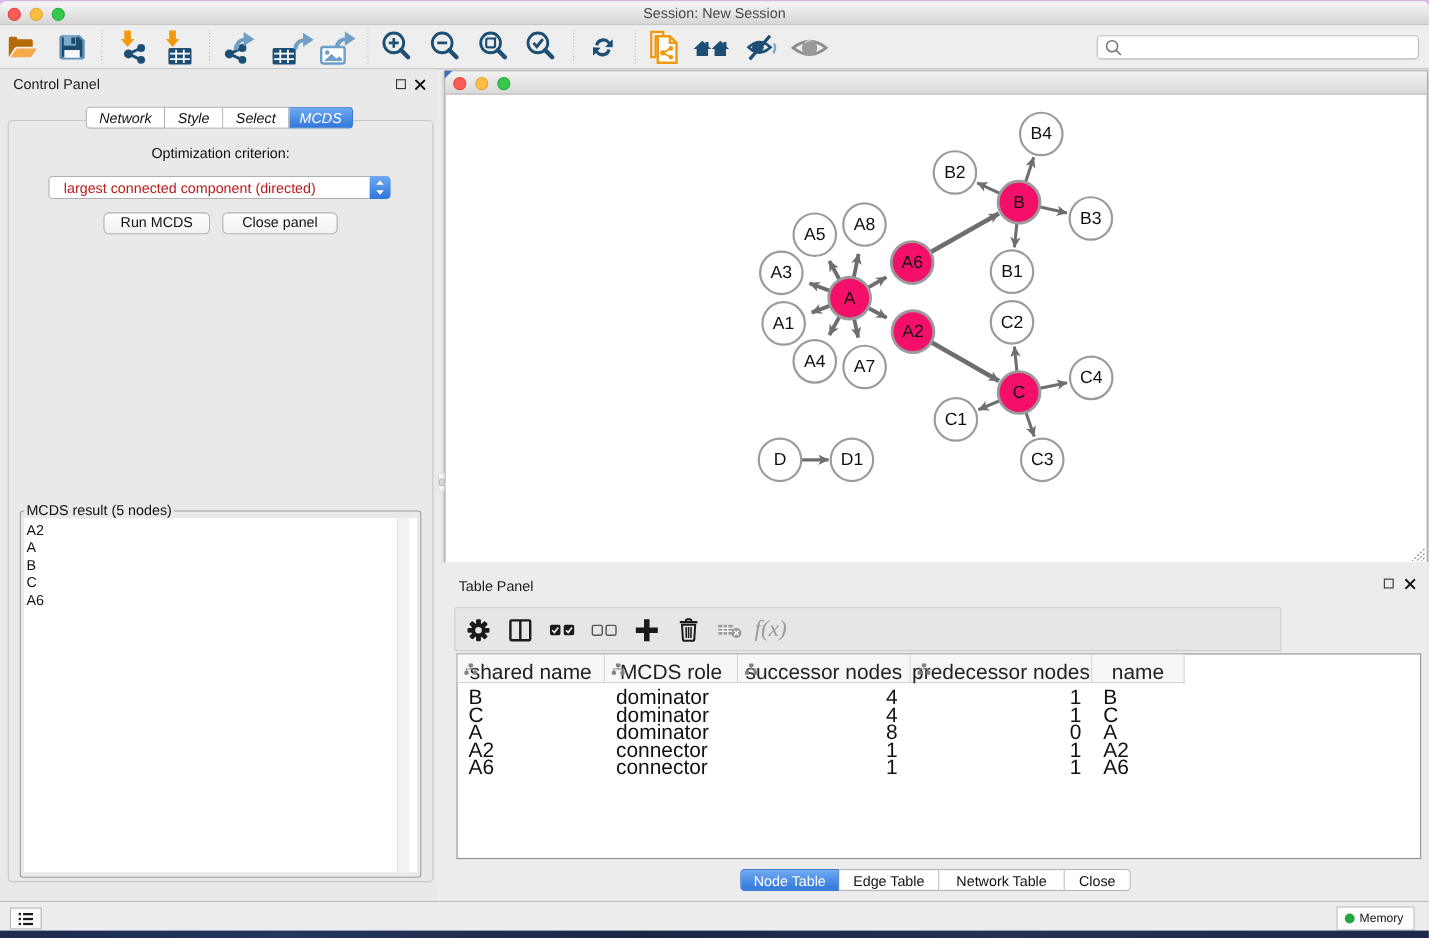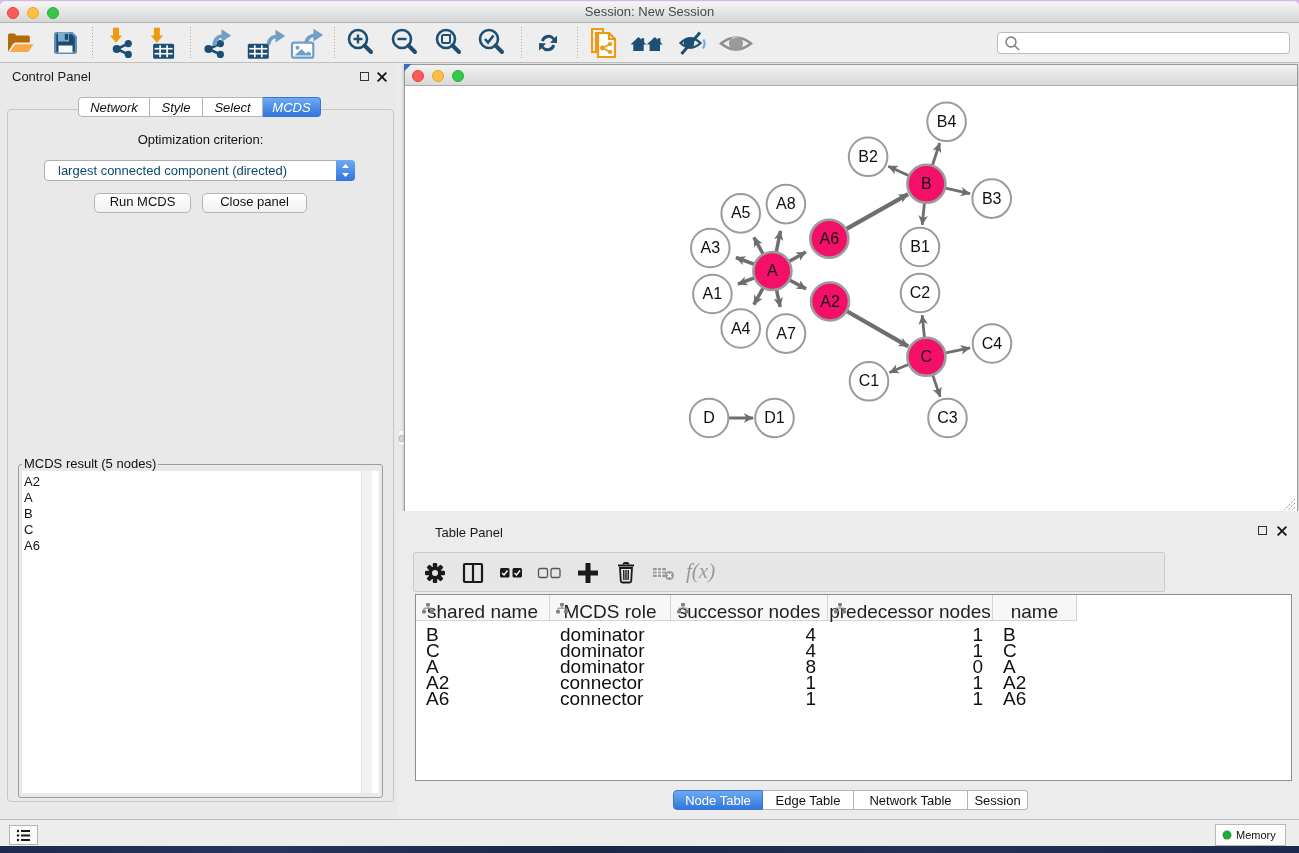--- a/index.html
+++ b/index.html
@@ -32,21 +32,21 @@
 .tabgroup .tab { background:#fff; border:1px solid #b4b4b4; border-left:none;
   color:#111; text-align:center; padding-top:2px; height:20px;font-style:italic; }
 .tabgroup .tab:first-child { border-left:1px solid #b4b4b4; border-radius:4px 0 0 4px; }
 .tabgroup .tab:last-child { border-radius:0 4px 4px 0; }
 .tabgroup .tab.sel { background:linear-gradient(#6faaf1,#3076dd); color:#fff; border-color:#3777cf; }
 #cpcontent { position:absolute; left:7px; top:46px; width:387px; height:693px;
   border:1px solid #c6c6c6; border-radius:4px; background:#e9e9e9; }
 .btn { position:absolute; background:linear-gradient(#ffffff,#f1f1f1); border:1px solid #b4b4b4;
   border-radius:5px; font-size:13px; color:#111; text-align:center; }
 #dropdown { position:absolute; left:36px; top:50px; width:311px; height:21px; background:#fff;
-  border:1px solid #b0b0b0; border-radius:4px; font-size:13px; color:#0c4a6e; }
+  border:1px solid #b0b0b0; border-radius:4px; font-size:13px; color:#b91c1c; }
 #dropdown .cap { position:absolute; right:-1px; top:-1px; width:19px; height:21px;
   background:linear-gradient(#6faaf1,#2f75dd); border-radius:0 4px 4px 0; }
 #groupbox { position:absolute; left:10px; top:354px; width:365px; height:334px;
   border:1px solid #9e9e9e; border-radius:3px; }
 #grouplabel { position:absolute; left:14px; top:346px; background:#e9e9e9; padding:0 2px;
   font-size:13px; color:#111; }
 #mcdslist { position:absolute; left:14px; top:361px; width:357px; height:322px; background:#fff;
   font-size:13px; color:#111; line-height:16px; }
 #mcdslist .sb { position:absolute; right:7px; top:0; bottom:0; width:11px; background:#f2f2f2;
   border-left:1px solid #e0e0e0; }
@@ -54,21 +54,21 @@
 
 #netwin { position:absolute; left:404px; top:64px; width:894px; height:449px;
   background:#fff; border:1px solid #9a9a9a; box-shadow:0 1px 3px rgba(0,0,0,0.25); }
 #nettitle { position:absolute; left:0; top:0; right:0; height:21px;
   background:linear-gradient(#f2f2f2,#d9d9d9); border-bottom:1px solid #ababab; }
 #nettitle .title { position:absolute; left:0; right:0; top:3px; text-align:center; font-size:13px; color:#333; }
 .tl2 { position:absolute; top:5px; width:12px; height:12px; border-radius:50%; }
 
 
 #tpanel { position:absolute; left:398px; top:511px; width:901px; height:309px; background:#ececec; }
-#tpanel .hdr { position:absolute; left:37px; top:14px; font-size:13px; color:#1a1a1a; }
+#tpanel .hdr { position:absolute; left:19px; top:14px; font-size:13px; color:#1a1a1a; }
 #ttoolbar { position:absolute; left:15px; top:41px; width:752px; height:40px;
   background:#e6e6e6; border:1px solid #cccccc; border-radius:2px; }
 #ttable { position:absolute; left:17px; top:83px; width:877px; height:187px;
   background:#fff; border:1px solid #8e8e8e; font-size:19px; }
 .throw { position:absolute; top:0; height:26px; background:#f7f7f7; border-right:1px solid #d4d4d4;
   border-bottom:1px solid #d4d4d4; text-align:center; padding-top:6px; color:#222; }
 .trow { position:absolute; height:16px; color:#111; }
 #ttabs { position:absolute; left:275px; top:279px; display:flex; font-size:13px; }
 #ttabs .tab { background:#fff; border:1px solid #b4b4b4; border-left:none; color:#111;
   text-align:center; padding-top:2px; height:20px; }
@@ -474,21 +474,21 @@
 <div class="trow" style="left:10px;top:93px;">A6</div>
 <div class="trow" style="left:144px;top:93px;">connector</div>
 <div class="trow" style="left:255px;top:93px;width:145px;text-align:right;">1</div>
 <div class="trow" style="left:412px;top:93px;width:155px;text-align:right;">1</div>
 <div class="trow" style="left:587px;top:93px;">A6</div>
     </div>
     <div id="ttabs">
       <div class="tab" style="width:90px;">Node Table</div>
       <div class="tab" style="width:91px;">Edge Table</div>
       <div class="tab" style="width:114px;">Network Table</div>
-      <div class="tab" style="width:60px;">Session</div>
+      <div class="tab" style="width:60px;">Close</div>
     </div>
   </div>
 
   <div id="status">
     <div id="listbtn"><svg width="27" height="19" viewBox="0 0 27 19">
           <g fill="#1a1a1a">
             <circle cx="8" cy="5" r="1.2"></circle>
             <circle cx="8" cy="9.5" r="1.2"></circle>
             <circle cx="8" cy="14" r="1.2"></circle>
             <rect x="11" y="4" width="9" height="2"></rect>

